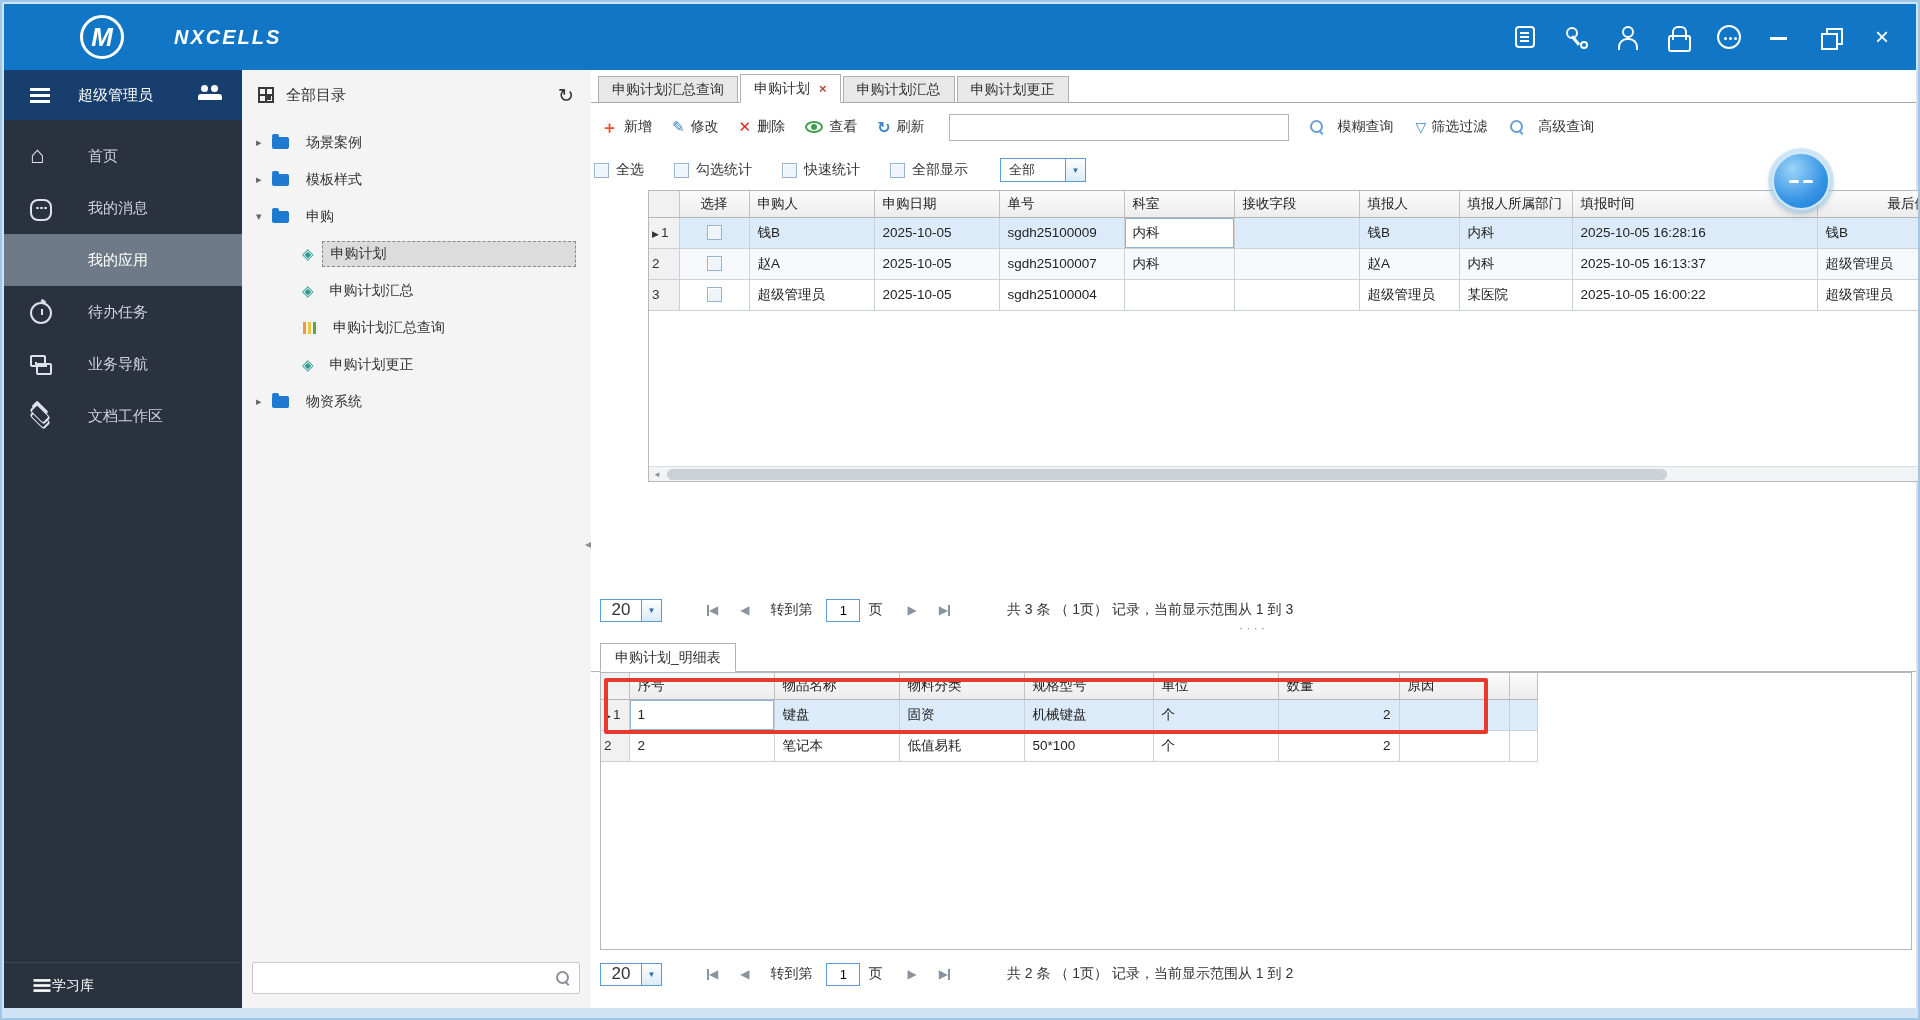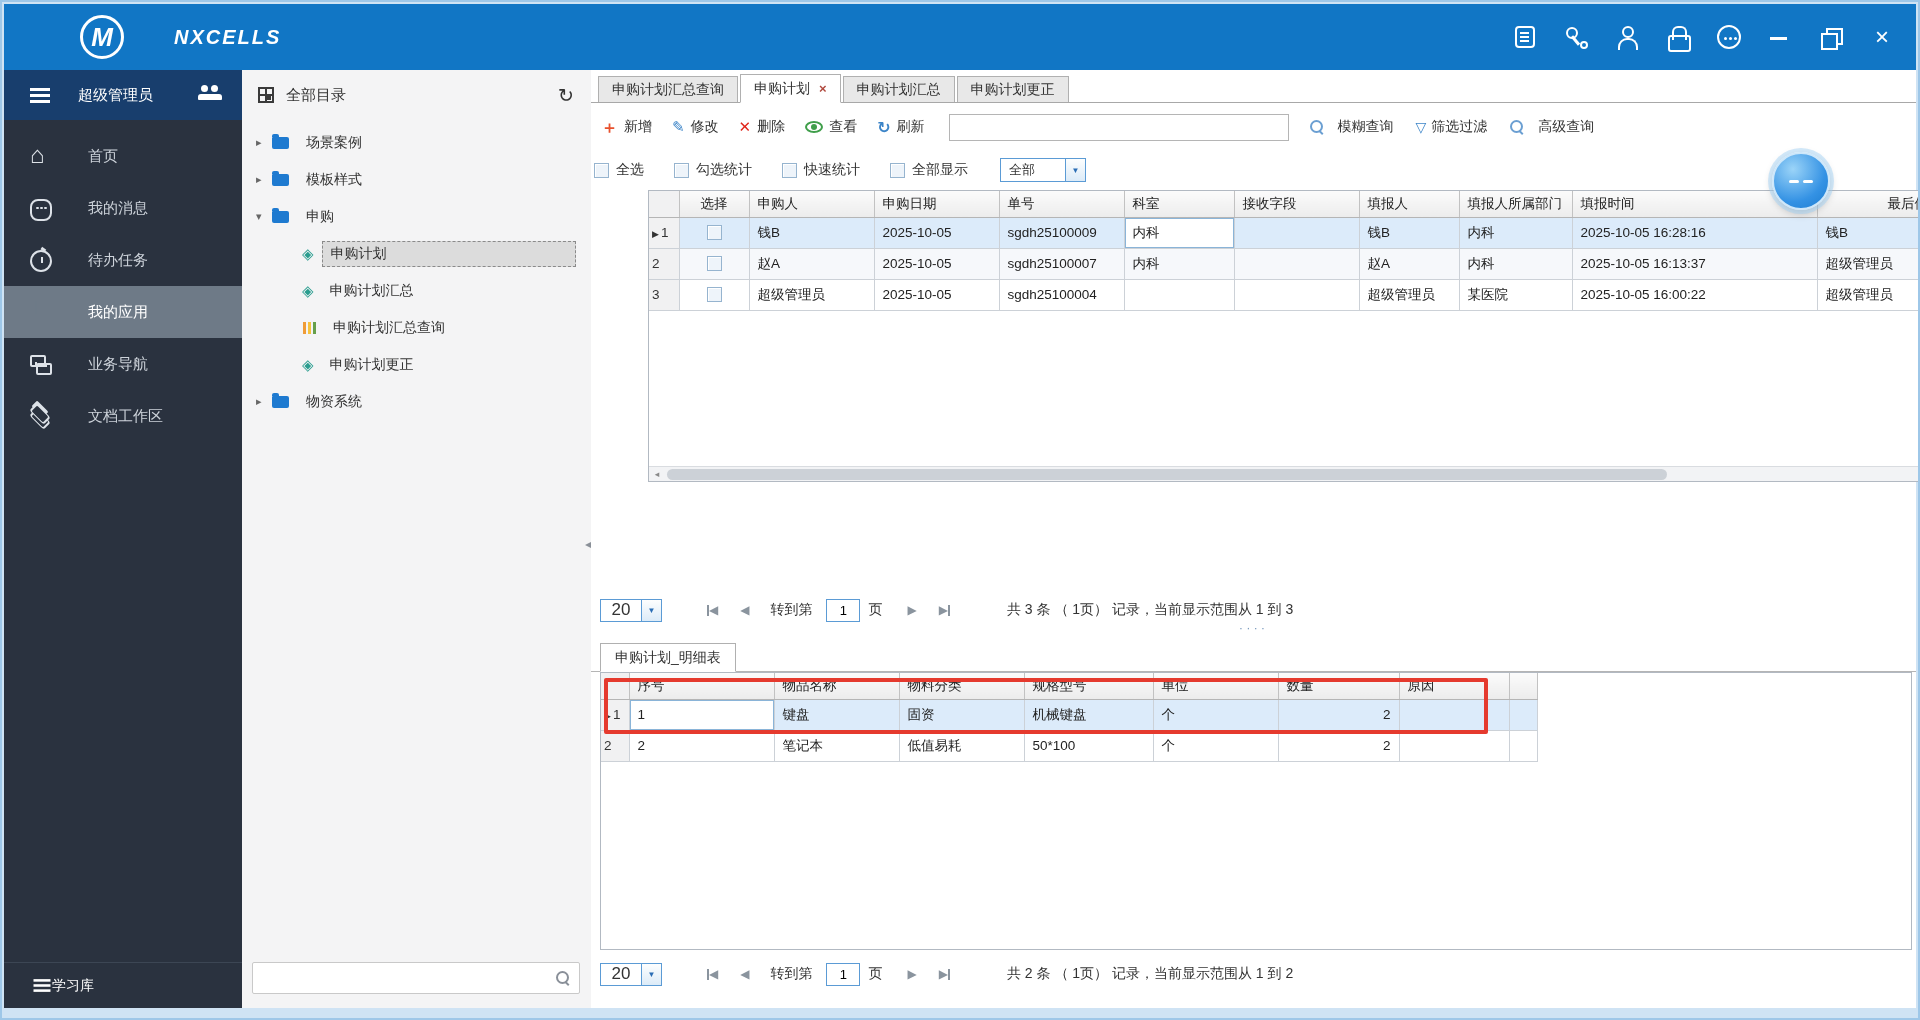--- a/index.html
+++ b/index.html
@@ -185,27 +185,27 @@
     </div>
     <nav class="sb-nav">
       <div class="sb-item">
         <span class="sbi i-home">⌂</span>
         <span>首页</span>
       </div>
       <div class="sb-item">
         <span class="sbi i-chat"></span>
         <span>我的消息</span>
       </div>
+      <div class="sb-item sel">
+        <span class="sbi"><span class="i-cube"></span></span>
+        <span>我的应用</span>
+      </div>
       <div class="sb-item">
         <span class="sbi i-clock"></span>
         <span>待办任务</span>
-      </div>
-      <div class="sb-item sel">
-        <span class="sbi"><span class="i-cube"></span></span>
-        <span>我的应用</span>
       </div>
       <div class="sb-item">
         <span class="sbi i-flow">
             <span class="ln"></span>
           </span>
         <span>业务导航</span>
       </div>
       <div class="sb-item">
         <span class="sbi i-layers">
             <span class="l3"></span>

